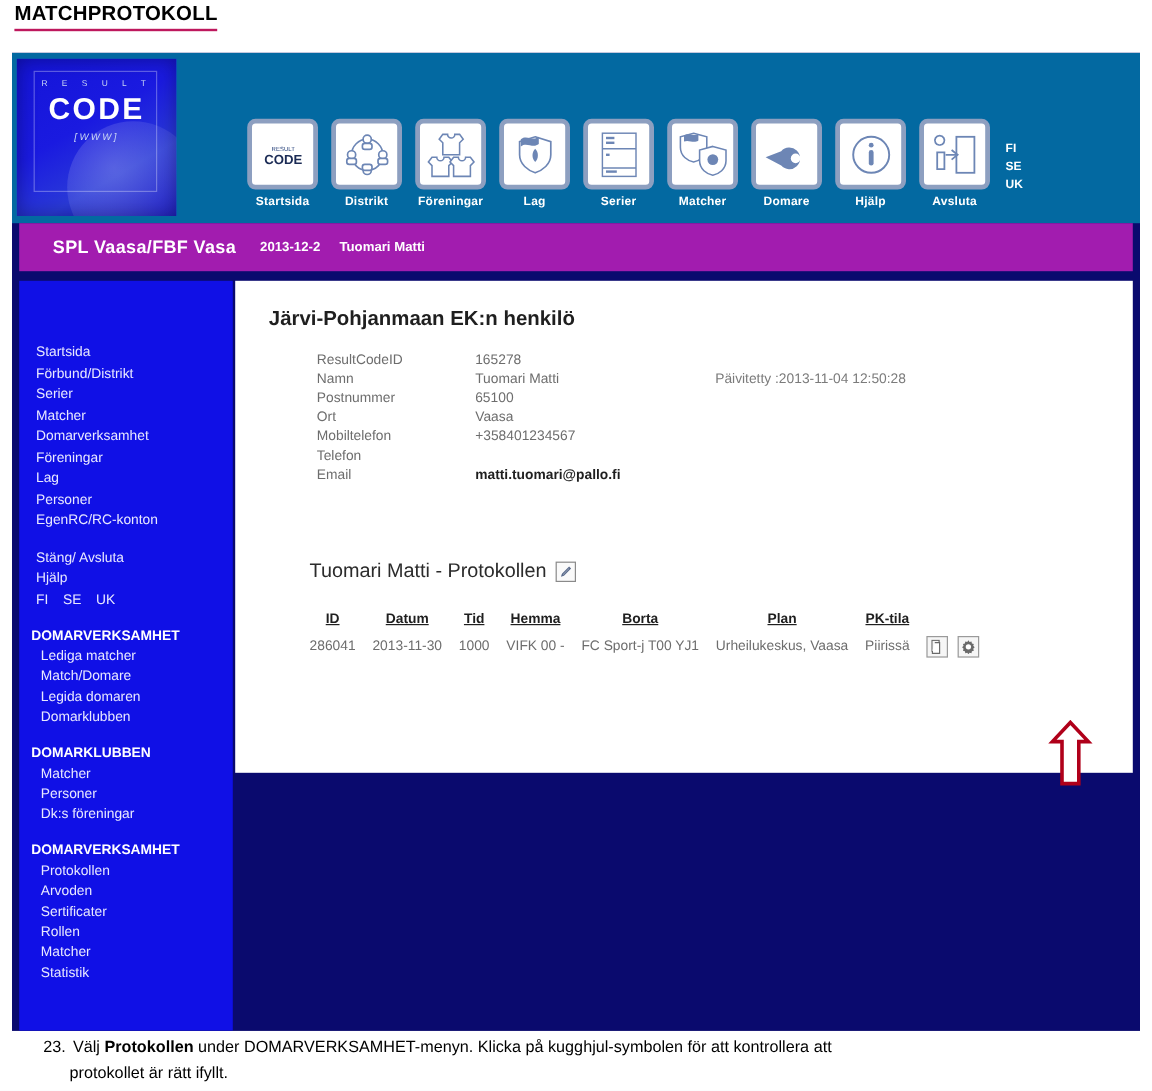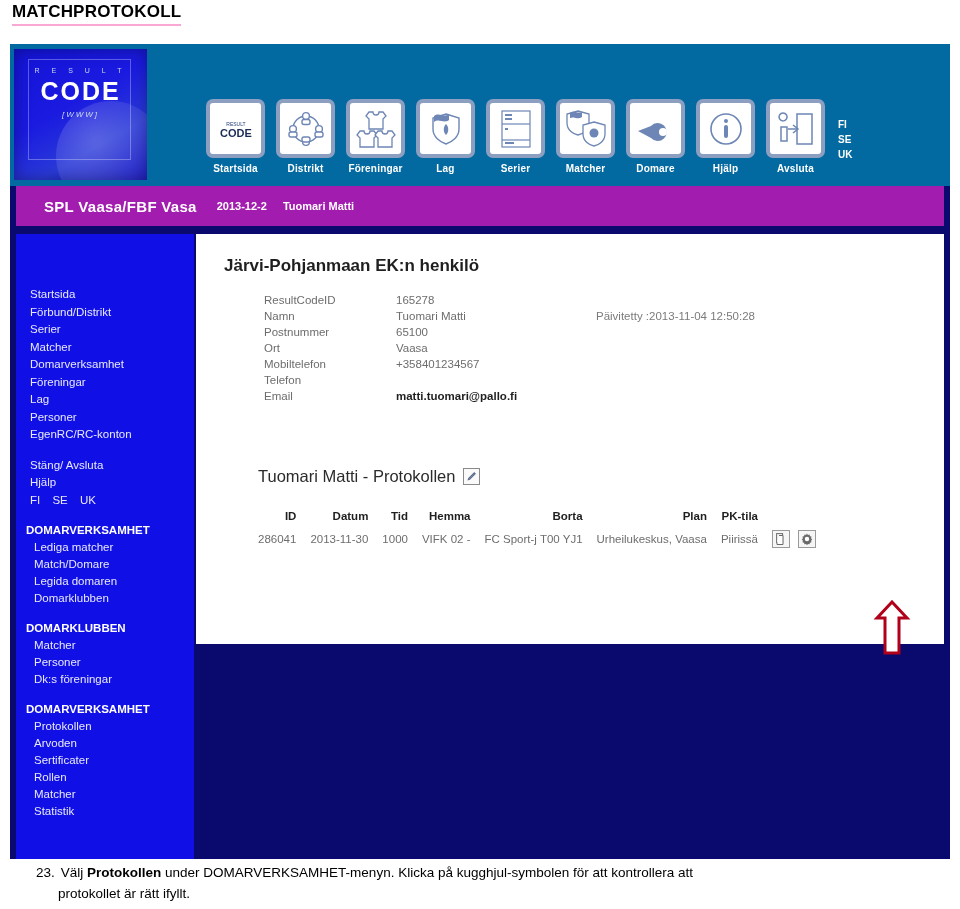--- a/index.html
+++ b/index.html
@@ -18,21 +18,21 @@
 
   
   .doc-title {
     position: absolute;
     left: 12px; top: 2px;
     font-size: 17px;
     font-weight: bold;
     color: #000000;
     letter-spacing: 0.2px;
     padding-bottom: 2px;
-    border-bottom: 2px solid #f9a8d4;
+    border-bottom: 2px solid #be185d;
   }
 
   
   .shot {
     position: absolute;
     left: 10px; top: 44px;
     width: 940px; height: 815px;
     background: #0a0a6e;
     overflow: hidden;
   }
@@ -243,25 +243,26 @@
   }
 
   .proto-table {
     position: absolute;
     left: 62px; top: 276px;
     font-size: 11.5px;
     border-collapse: collapse;
     white-space: nowrap;
   }
   .proto-table th {
-    text-align: right;
+    text-align: center;
     font-weight: bold;
     color: #1f1f1f;
     padding: 0 14px 6px 0;
     font-size: 11.5px;
+    text-decoration: underline;
   }
   .proto-table td {
     color: #6d6d6d;
     padding: 2px 14px 2px 0;
     font-size: 11.5px;
   }
   .icon-btn {
     display: inline-flex;
     width: 18px; height: 18px;
     border: 1px solid #9a9a9a;
@@ -544,21 +545,21 @@
               <th>Plan</th>
               <th>PK-tila</th>
               <th></th>
             </tr>
           </thead>
           <tbody>
             <tr>
               <td>286041</td>
               <td>2013-11-30</td>
               <td>1000</td>
-              <td>VIFK 02 -</td>
+              <td>VIFK 00 -</td>
               <td>FC Sport-j T00 YJ1</td>
               <td>Urheilukeskus, Vaasa</td>
               <td>Piirissä</td>
               <td>
                 <span class="icon-btn">
                   <svg width="10" height="12" viewBox="0 0 10 12" fill="none" stroke="#6a6a6a" stroke-width="1">
                     <rect x="0.6" y="0.6" width="6" height="9"></rect>
                     <path d="M3 2.5 h4 v9 h-6 v-2" fill="#fff"></path>
                   </svg>
                 </span>

